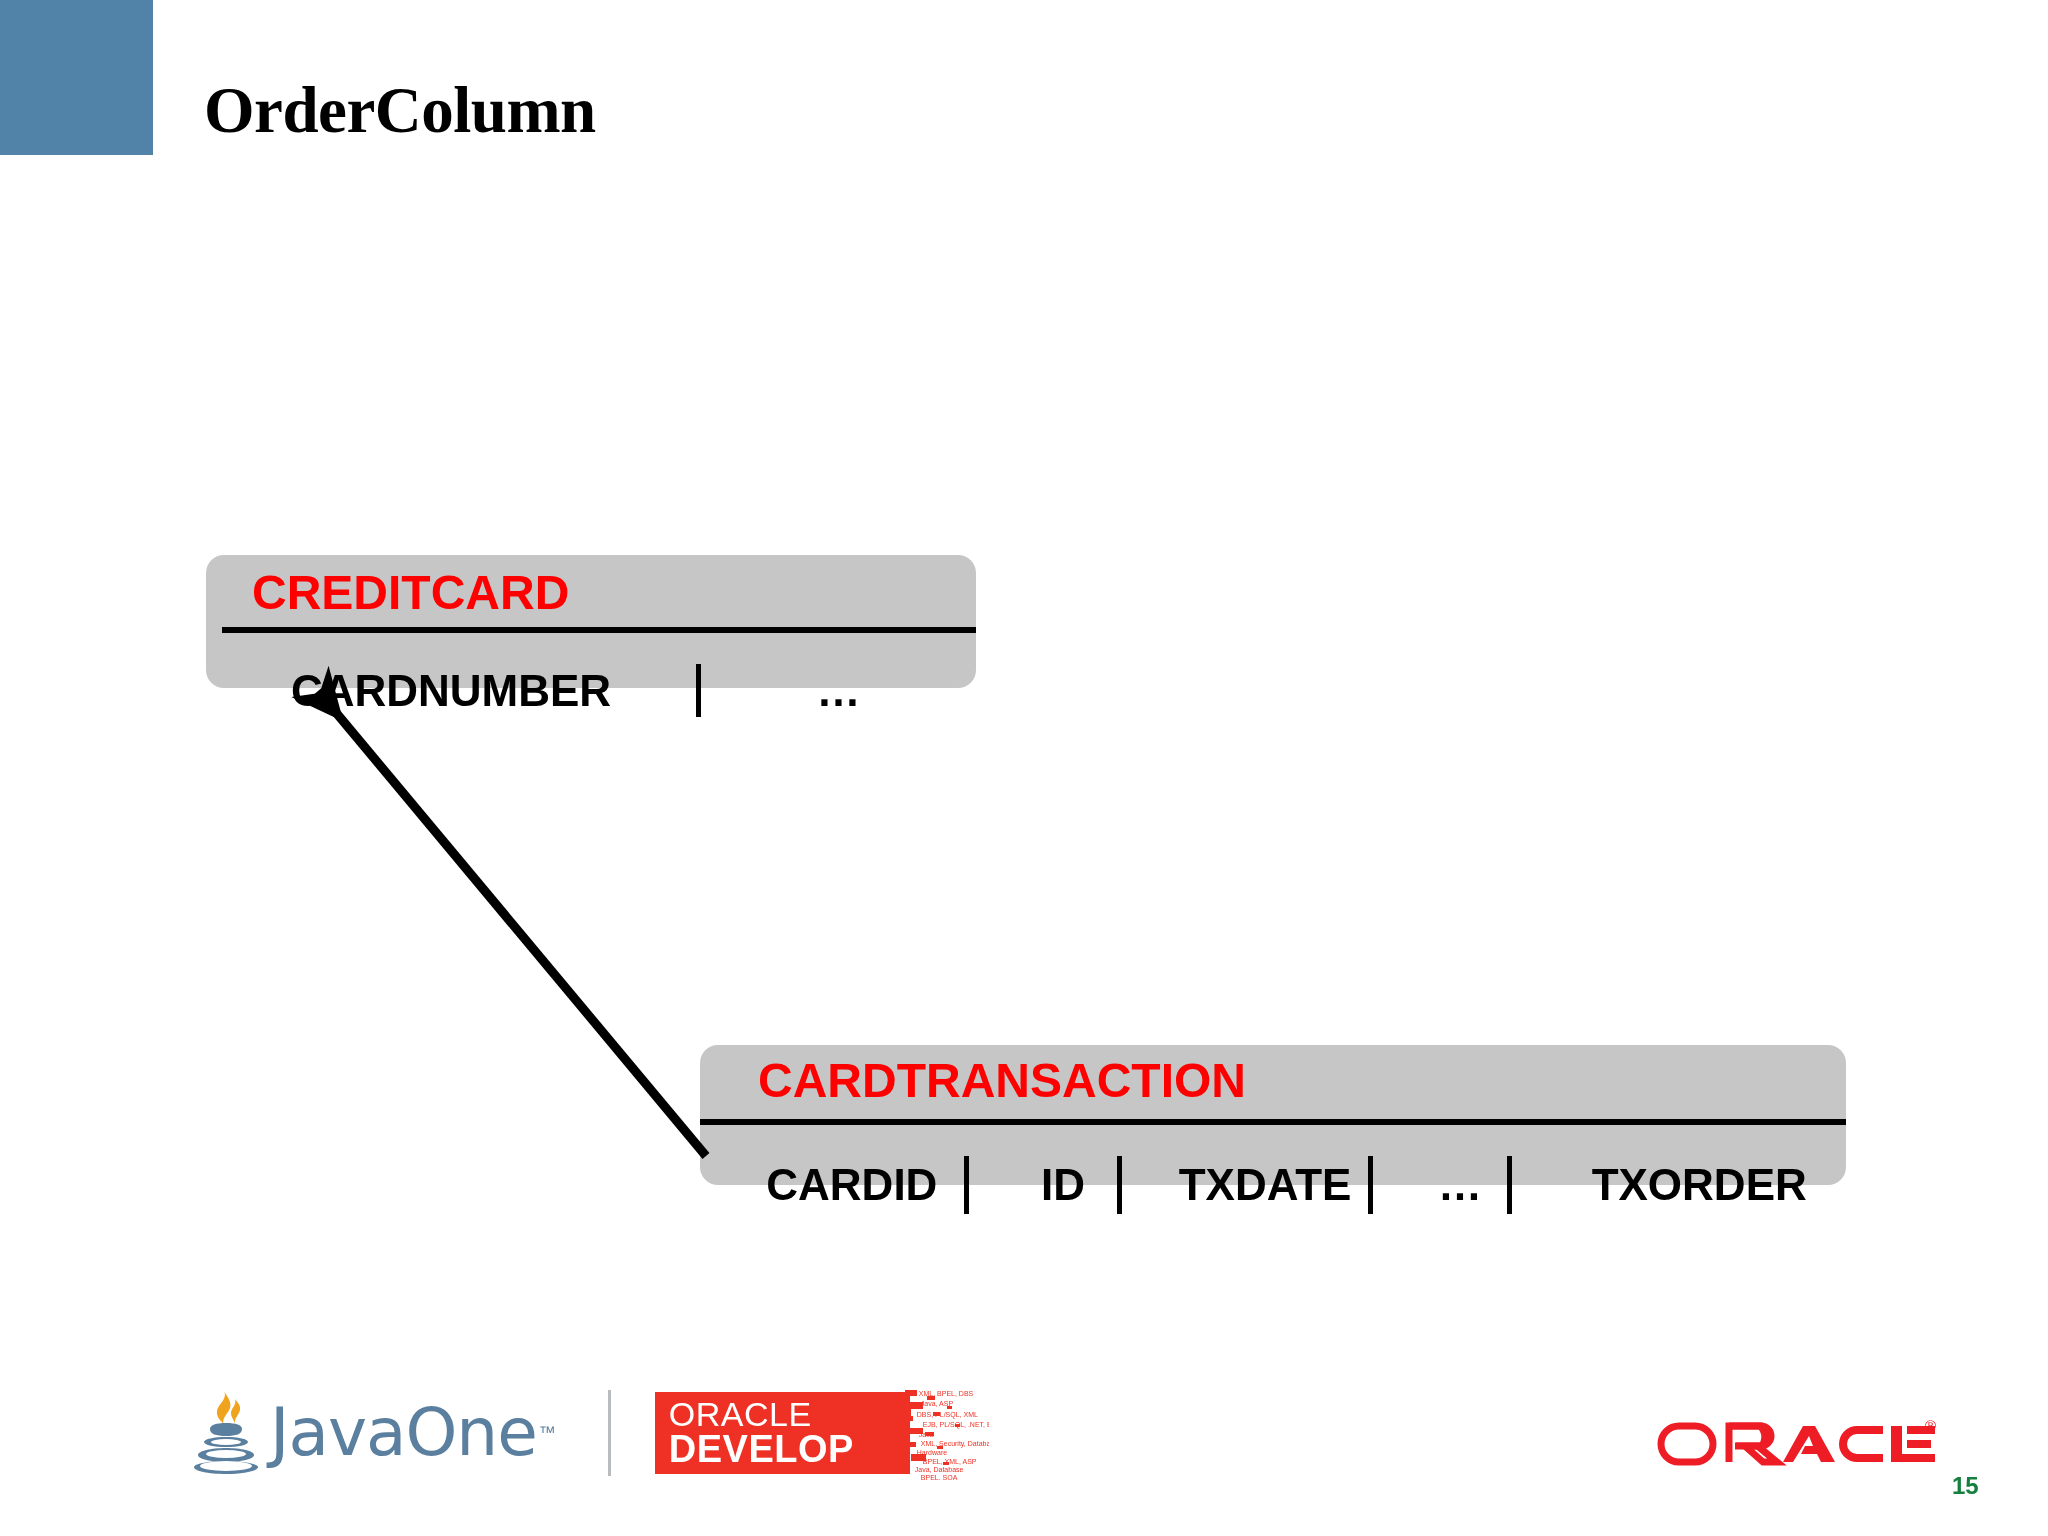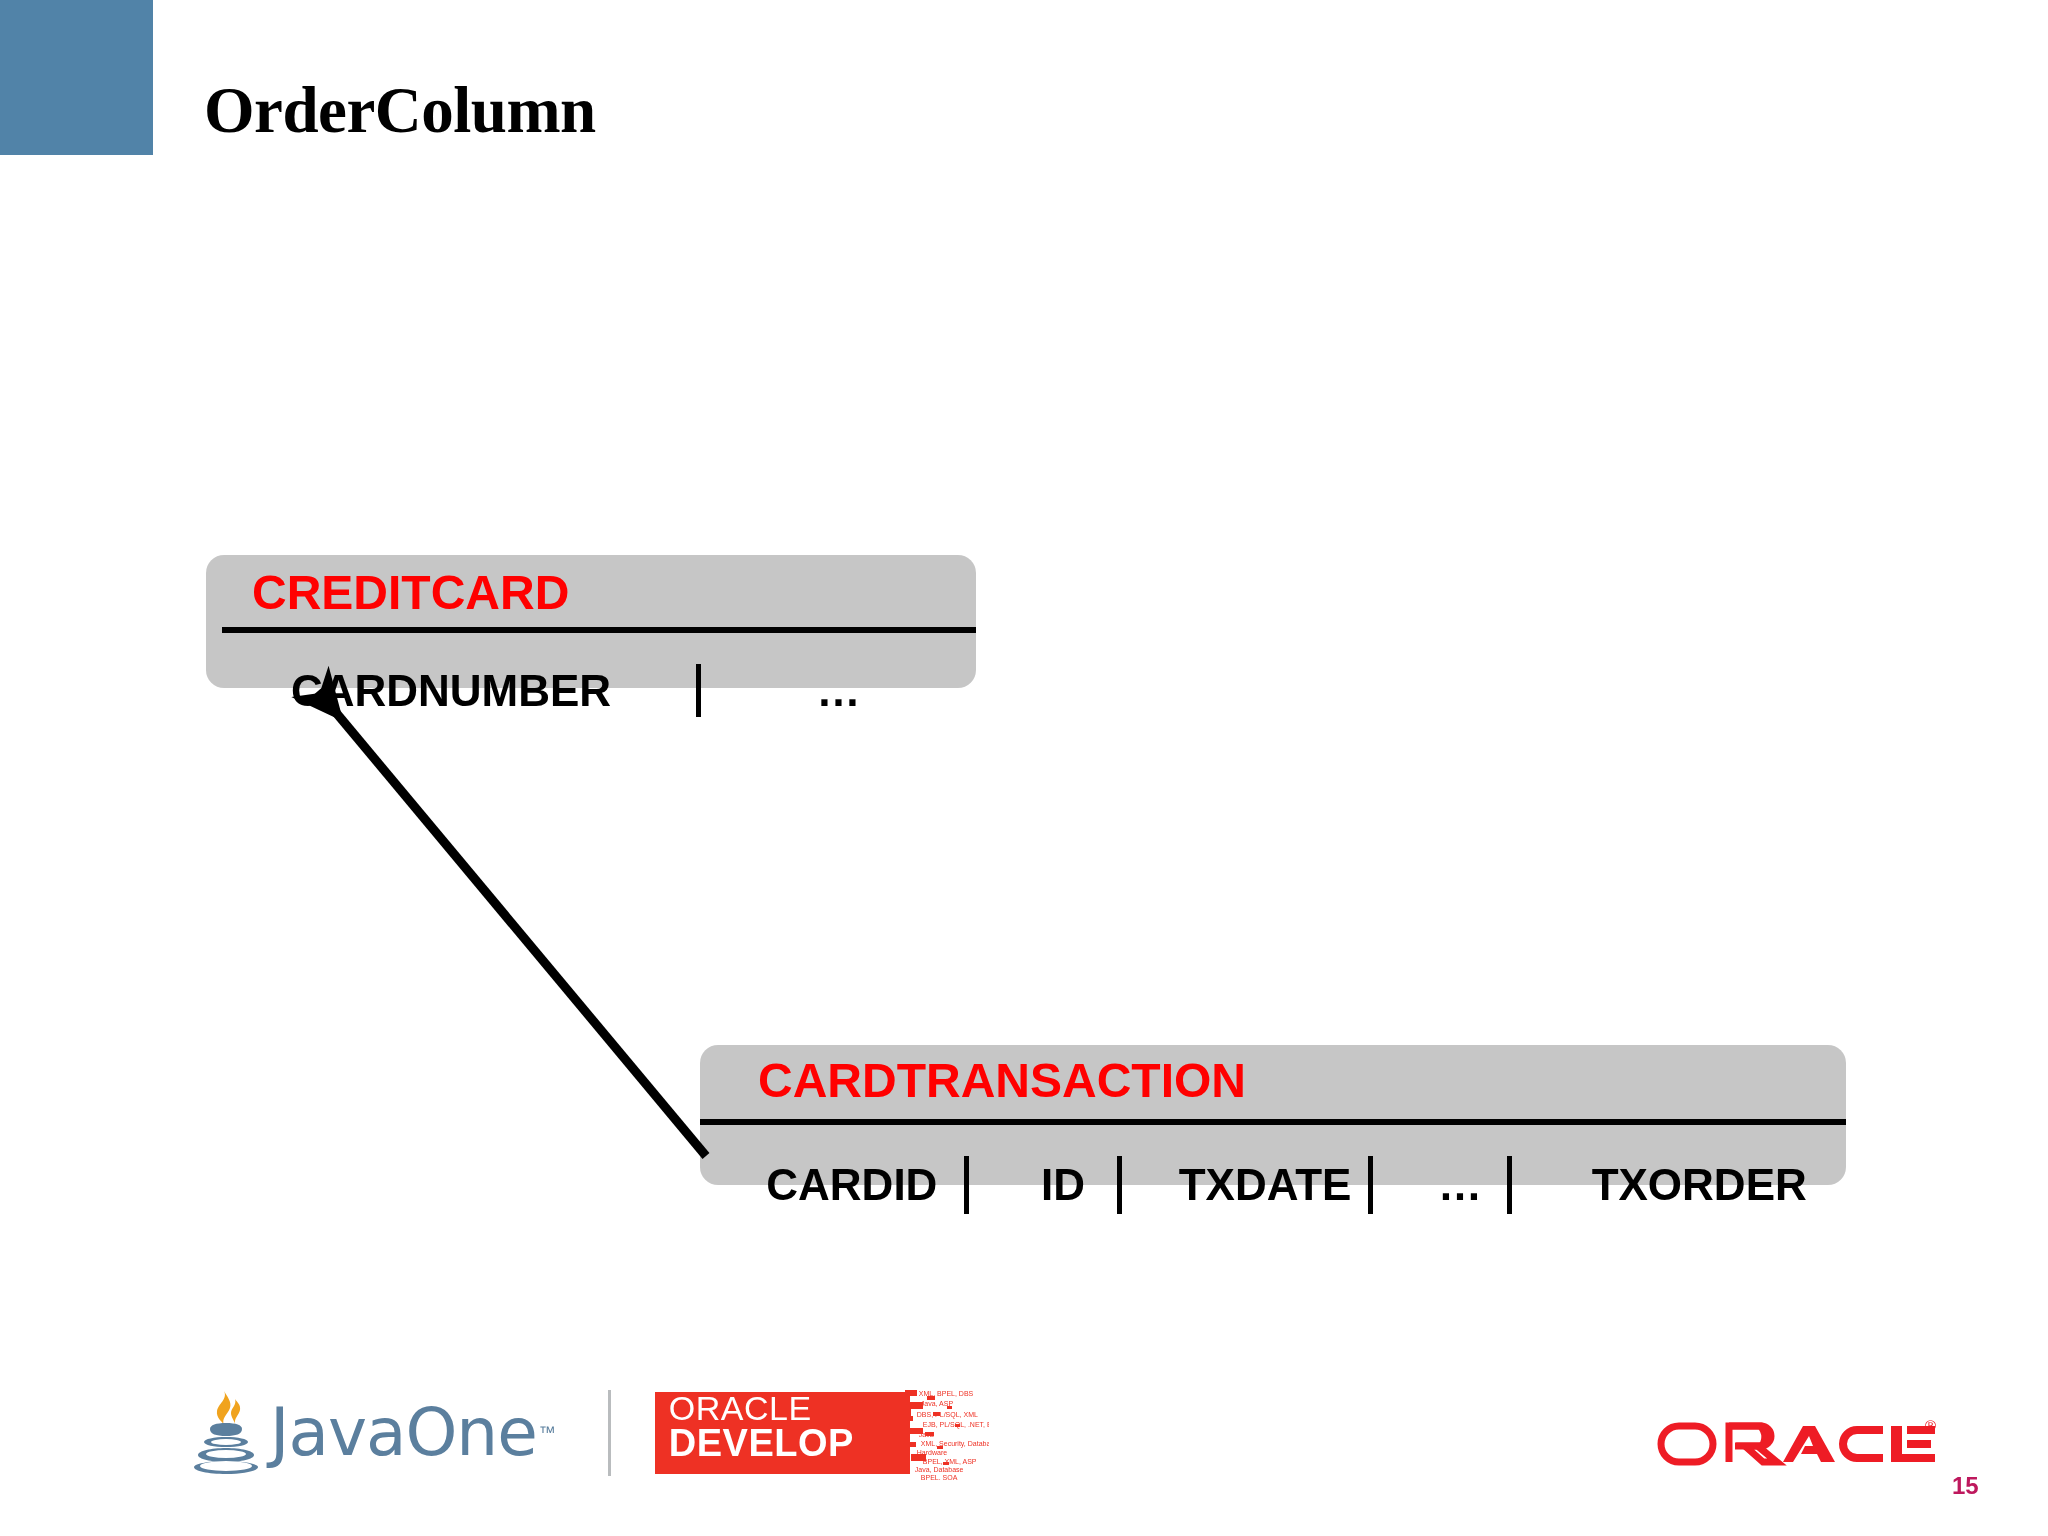--- a/index.html
+++ b/index.html
@@ -196,21 +196,21 @@
     margin: 0 44px 0 52px;
     flex: 0 0 auto;
   }
   .oracle-develop {
     position: relative;
     width: 255px;
     height: 82px;
     background: #ee3124;
     display: flex;
     flex-direction: column;
-    justify-content: flex-start;
+    justify-content: center;
     padding-left: 14px;
     box-sizing: border-box;
   }
   .oracle-develop .od-line1 {
     color: #ffffff;
     font-size: 34px;
     font-weight: normal;
     line-height: 0.98;
     letter-spacing: 0.5px;
   }
@@ -255,21 +255,21 @@
     left: 1925px;
     top: 1418px;
     color: #ee1c25;
     font-size: 15px;
     line-height: 1;
   }
   .page-number {
     position: absolute;
     left: 1952px;
     top: 1474px;
-    color: #be185d;
+    color: #15803d;
     font-size: 24px;
     font-weight: bold;
     line-height: 1;
   }
 </style>
 </head>
 <body>
 
 <div class="slide">
 

